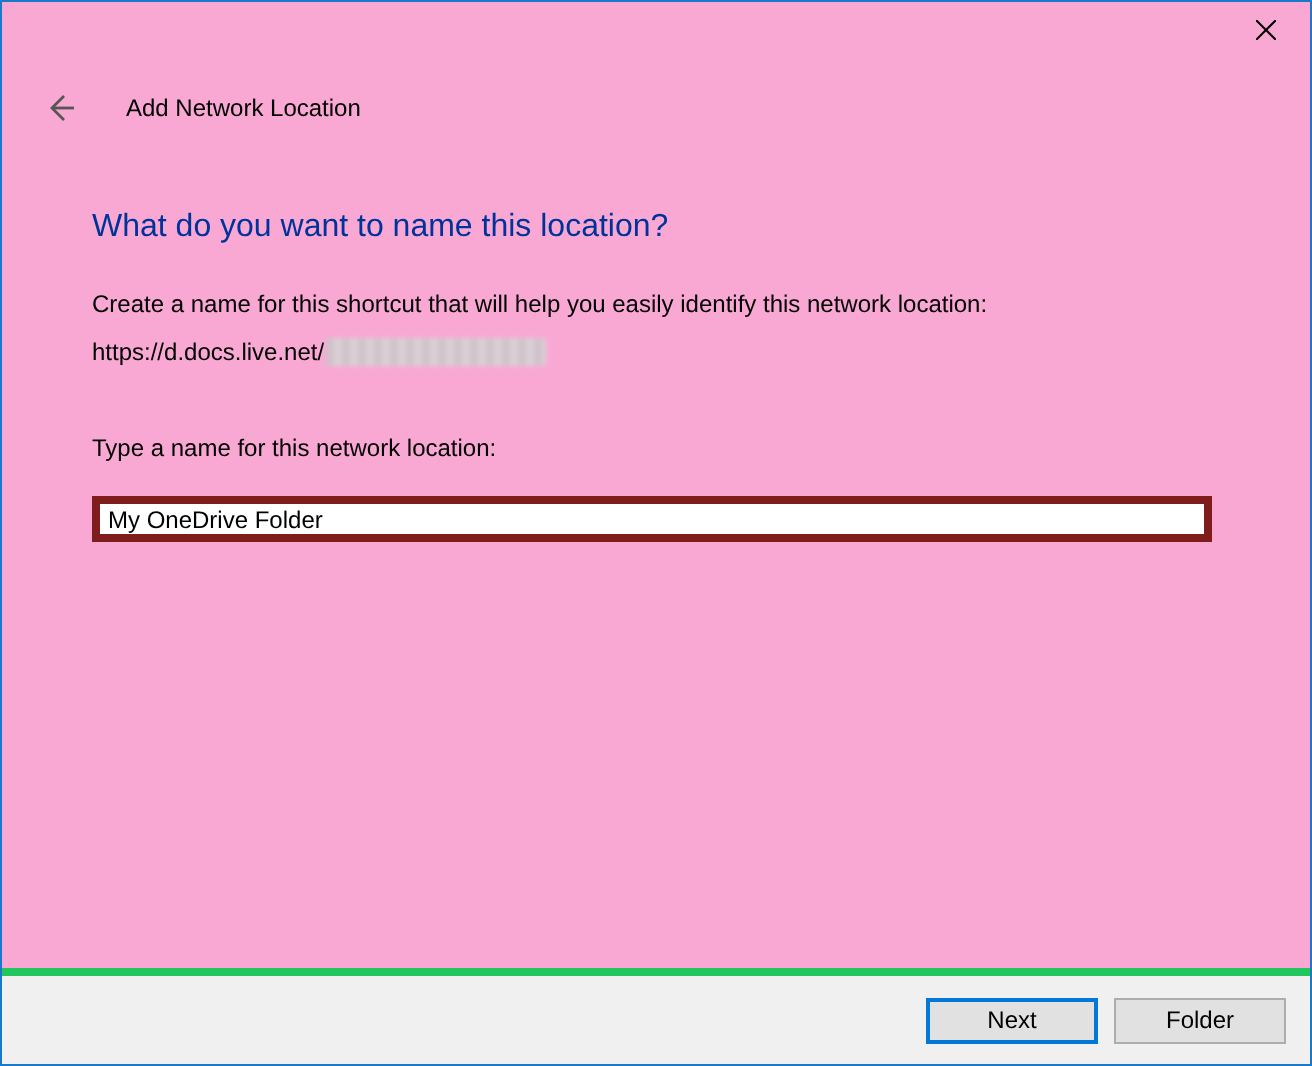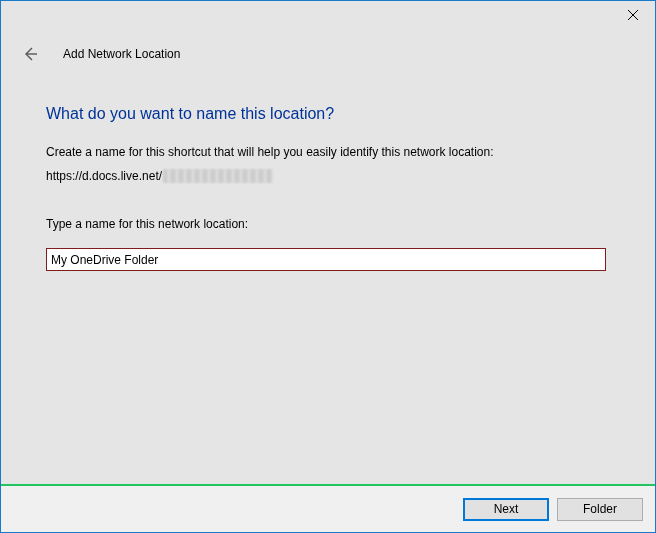--- a/index.html
+++ b/index.html
@@ -11,21 +11,21 @@
       font-family: "Segoe UI", Tahoma, sans-serif;
       background: #fff;
       width: 656px;
       height: 533px;
       overflow: hidden;
     }
     .window {
       width: 656px;
       height: 533px;
       border: 1px solid #1979ca;
-      background: #e5e5e5;
+      background: #f9a8d4;
       display: flex;
       flex-direction: column;
       position: relative;
     }
     .titlebar {
       height: 30px;
       display: flex;
       justify-content: flex-end;
       align-items: flex-start;
     }
@@ -100,30 +100,30 @@
       opacity: 0.85;
     }
     .input-label {
       font-size: 12px;
       color: #000;
       margin-bottom: 17px;
     }
     .name-input {
       width: 560px;
       height: 23px;
-      border: 1px solid #7f1d1d;
+      border: 4px solid #7f1d1d;
       font-family: inherit;
       font-size: 12px;
       padding: 2px 4px;
       outline: none;
     }
     .footer {
       height: 48px;
       background: #f0f0f0;
-      border-top: 2px solid #22c55e;
+      border-top: 4px solid #22c55e;
       display: flex;
       justify-content: flex-end;
       align-items: center;
       padding-right: 12px;
       gap: 8px;
     }
     .btn {
       width: 86px;
       height: 23px;
       font-family: inherit;

